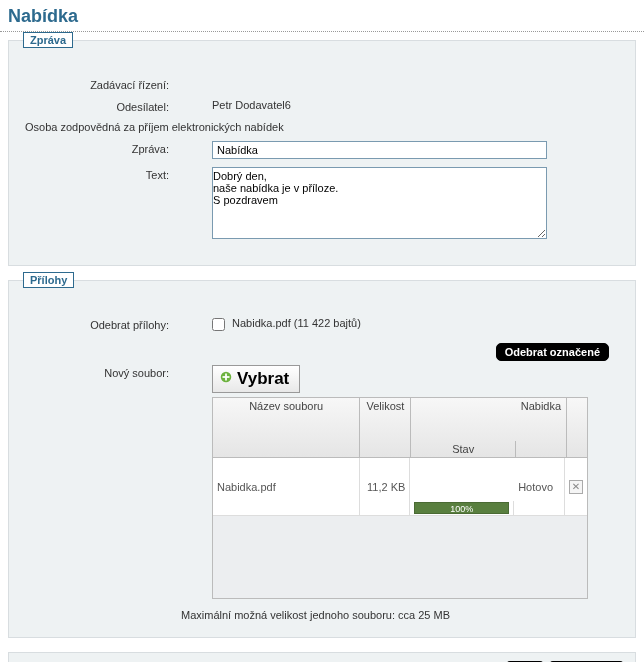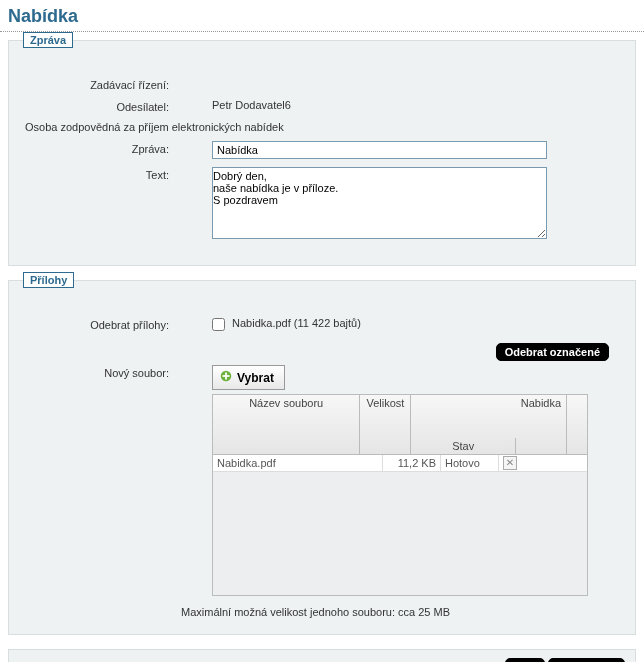--- a/index.html
+++ b/index.html
@@ -7,21 +7,21 @@
 .page-title { color: #2d6a8e; font-size: 18px; font-weight: bold; padding: 6px 8px 4px; border-bottom: 1px dotted #999; }
 .panel { background: #eef2f3; border: 1px solid #d8dde0; margin: 8px 8px 14px; position: relative; padding: 36px 16px 16px; }
 .panel-legend { position: absolute; top: -9px; left: 14px; background: #fff; border: 1px solid #2d6a8e; color: #2d6a8e; font-weight: bold; font-size: 11px; padding: 1px 6px; }
 .form-row { display: flex; align-items: flex-start; margin-bottom: 8px; gap: 37px; }
 .form-label { width: 150px; text-align: right; padding-right: 6px; padding-top: 2px; color: #333; }
 .form-value { flex: 1; }
 .text-input { width: 335px; border: 1px solid #7a9ab0; padding: 2px 4px; font-family: inherit; font-size: 11px; background: #fff; }
 .textarea { width: 335px; height: 72px; border: 1px solid #7a9ab0; padding: 2px 0; font-family: inherit; font-size: 11px; background: #fff; resize: both; }
 .checkbox { vertical-align: middle; margin-right: 4px; }
 .btn-black { background: #000; color: #fff; border: 1px solid #000; border-radius: 5px; padding: 2px 8px; font-size: 11px; font-weight: bold; cursor: pointer; font-family: inherit; }
-.btn-select { background: linear-gradient(#fff,#e8e8e8); border: 1px solid #999; padding: 3px 10px 3px 6px; font-size: 12px; font-weight: bold; cursor: pointer; display: inline-flex; align-items: center; gap: 4px; font-family: inherit; }
+.btn-select { background: linear-gradient(#fff,#e8e8e8); border: 1px solid #999; padding: 3px 10px 3px 6px; font-size: 17px; font-weight: bold; cursor: pointer; display: inline-flex; align-items: center; gap: 4px; font-family: inherit; }
 .btn-select svg { width: 14px; height: 14px; }
 .upload-grid { border: 1px solid #bbb; width: 376px; margin-top: 4px; }
 .grid-head { display: flex; background: linear-gradient(#f7f7f7,#e5e5e5); border-bottom: 1px solid #bbb; }
 .grid-head > div { border-right: 1px solid #bbb; padding: 2px 4px; text-align: center; color: #444; }
 .grid-body { background: #eceef0; height: 140px; overflow: auto; }
 .grid-row { display: flex; background: #fff; border-bottom: 1px solid #ddd; }
 .grid-row > div { border-right: 1px solid #ddd; padding: 1px 4px; color: #555; display: flex; align-items: center; }
 .col-name { width: 170px; }
 .col-size { width: 58px; text-align: right; justify-content: flex-end; }
 .col-state { width: 120px; text-align: center; justify-content: center; margin-top: 43px; }
@@ -103,20 +103,23 @@
           <div class="col-name">Název souboru</div>
           <div class="col-size">Velikost</div>
           <div class="col-state">Stav</div>
           <div class="col-status">Nabidka</div>
           <div class="col-del"></div>
         </div>
         <div class="grid-body">
           <div class="grid-row">
             <div class="col-name">Nabidka.pdf</div>
             <div class="col-size">11,2 KB</div>
+            <div class="col-state">
+                <div class="progress">100%</div>
+              </div>
             <div class="col-status">Hotovo</div>
             <div class="col-del">
                 <div class="del-x">✕</div>
               </div>
           </div>
         </div>
       </div>
     </div>
   </div>
 

